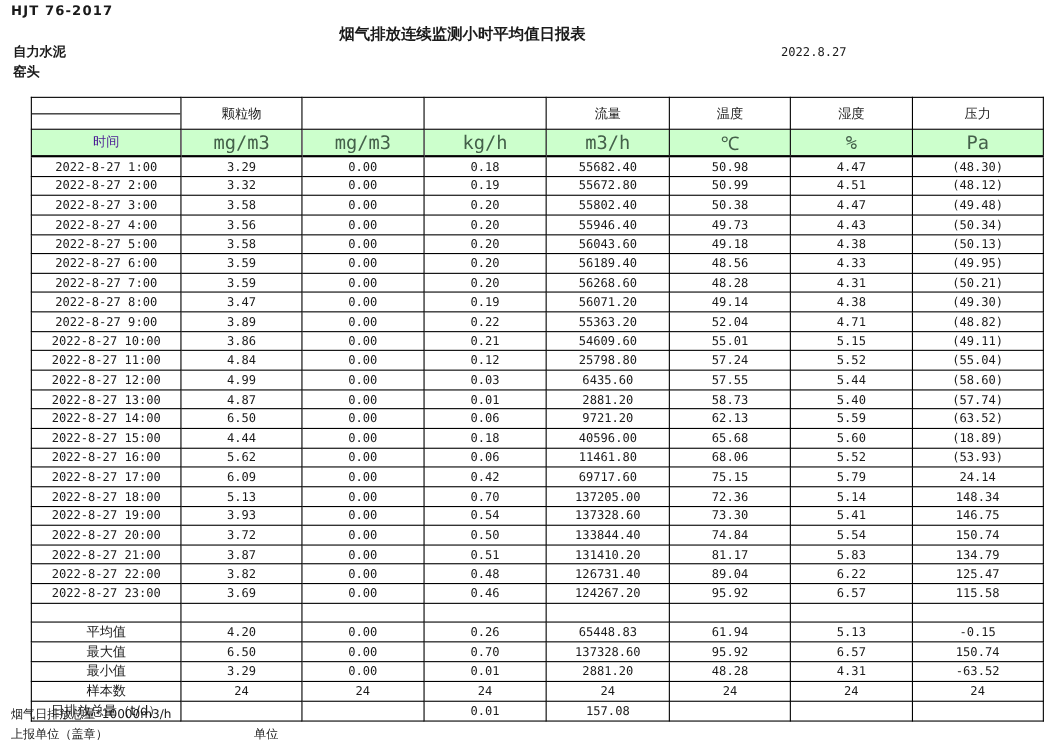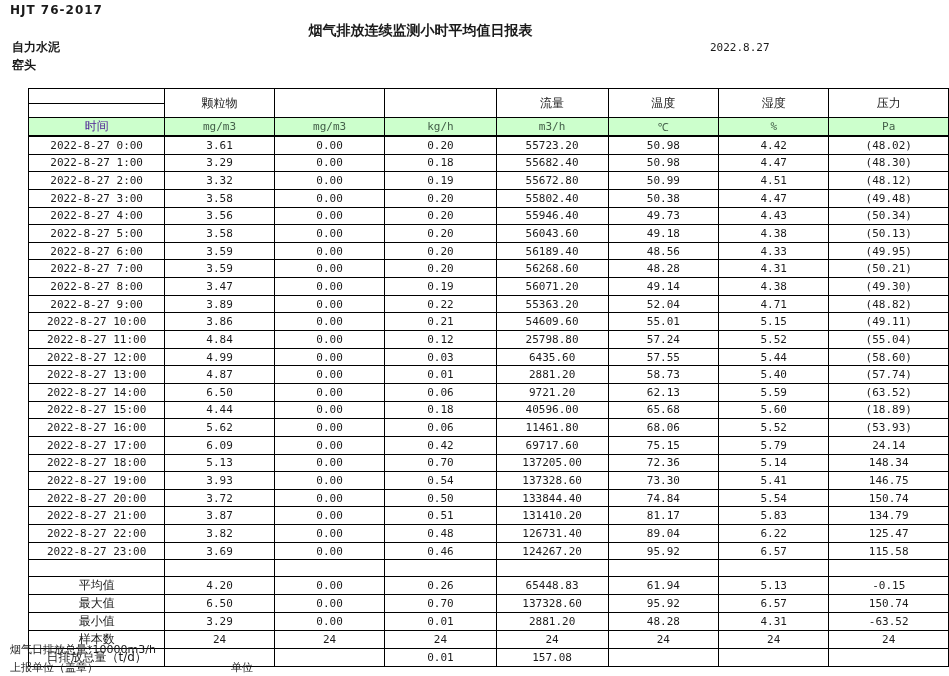--- a/index.html
+++ b/index.html
@@ -24,21 +24,21 @@
     font-family:"DejaVu Sans Mono","Liberation Mono",monospace;font-size:11px;
     padding:0;overflow:hidden;white-space:nowrap;color:#1a1a1a;
   }
   tr.group-row td{height:28px;font-family:"DejaVu Sans",sans-serif;font-size:12px;color:#222;}
   td.corner-cell{position:relative;}
   td.corner-cell .split-line{
     position:absolute;left:0;right:0;top:50%;border-top:1px solid #000;display:block;height:0;
   }
   tr.units-row td{
     height:16px;background:#ccffcc;border-bottom:2px solid #000;
-    color:#44604a;font-size:11px;
+    color:#44604a;font-size:17px;
   }
   tr.units-row td.time-head{color:#4c1d95;font-family:"DejaVu Sans",sans-serif;font-size:12px;}
   tbody.data-body td{height:16.65px;}
   tr.spacer-row td{height:16px;}
   tbody.summary-body td{height:16px;}
   tbody.summary-body td.summary-label{font-family:"DejaVu Sans",sans-serif;font-size:12px;}
   td.neg{color:#ff0000;}
 
   .footnote1{left:10px;top:642px;font-size:11px;}
   .footnote2{left:10px;top:660px;font-size:11px;}
@@ -85,30 +85,20 @@
       <td>mg/m3</td>
       <td>kg/h</td>
       <td>m3/h</td>
       <td>℃</td>
       <td>%</td>
       <td>Pa</td>
     </tr>
   </thead>
   <tbody class="data-body">
       <tr>
-        <td class="time-cell">2022-8-27 0:00</td>
-        <td>3.61</td>
-        <td>0.00</td>
-        <td>0.20</td>
-        <td>55723.20</td>
-        <td>50.98</td>
-        <td>4.42</td>
-        <td class="neg">(48.02)</td>
-      </tr>
-      <tr>
         <td class="time-cell">2022-8-27 1:00</td>
         <td>3.29</td>
         <td>0.00</td>
         <td>0.18</td>
         <td>55682.40</td>
         <td>50.98</td>
         <td>4.47</td>
         <td class="neg">(48.30)</td>
       </tr>
       <tr>

